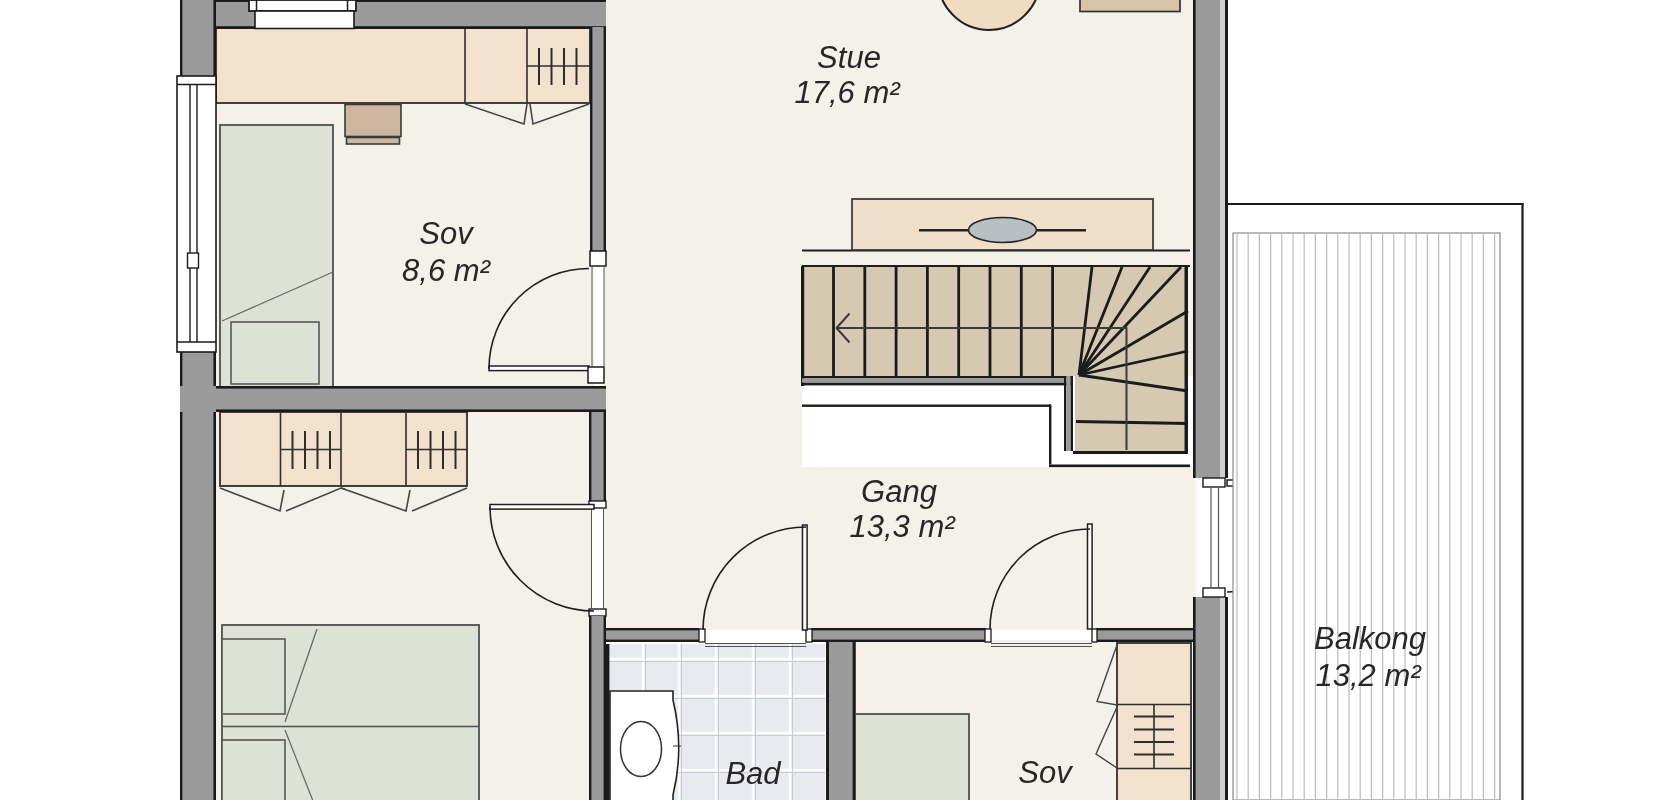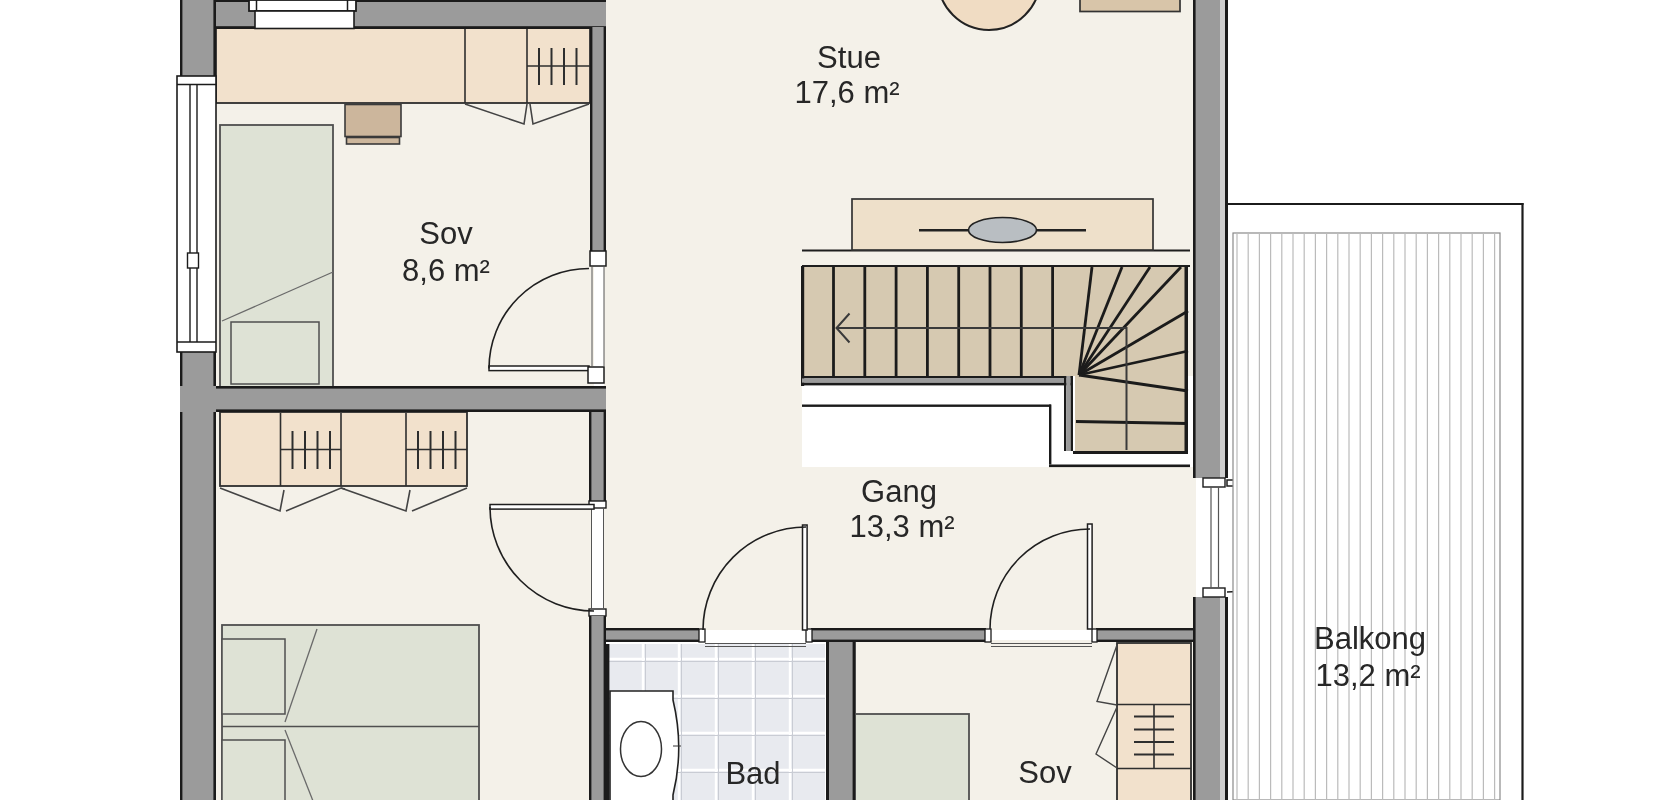--- a/index.html
+++ b/index.html
@@ -1,16 +1,16 @@
 <!DOCTYPE html>
 <html><head>
 <meta charset="utf-8">
 <style>
   html,body{margin:0;padding:0;background:#fff;}
-  #plan{width:1670px;height:800px;position:relative;overflow:hidden;}
+  #plan{width:1670px;height:800px;position:relative;overflow:hidden;font-style:italic;}
   svg{display:block;}
   text{font-family:"Liberation Sans", sans-serif;fill:#272727;}
 </style>
 </head>
 <body>
 <div id="plan">
 <svg width="1670" height="800" viewBox="0 0 1670 800" xmlns="http://www.w3.org/2000/svg">
 
 <rect x="0" y="0" width="1670" height="800" fill="#ffffff"></rect>
 

